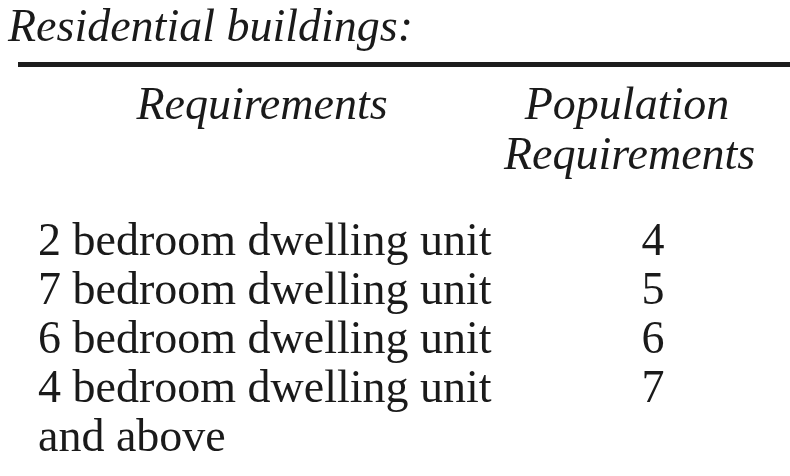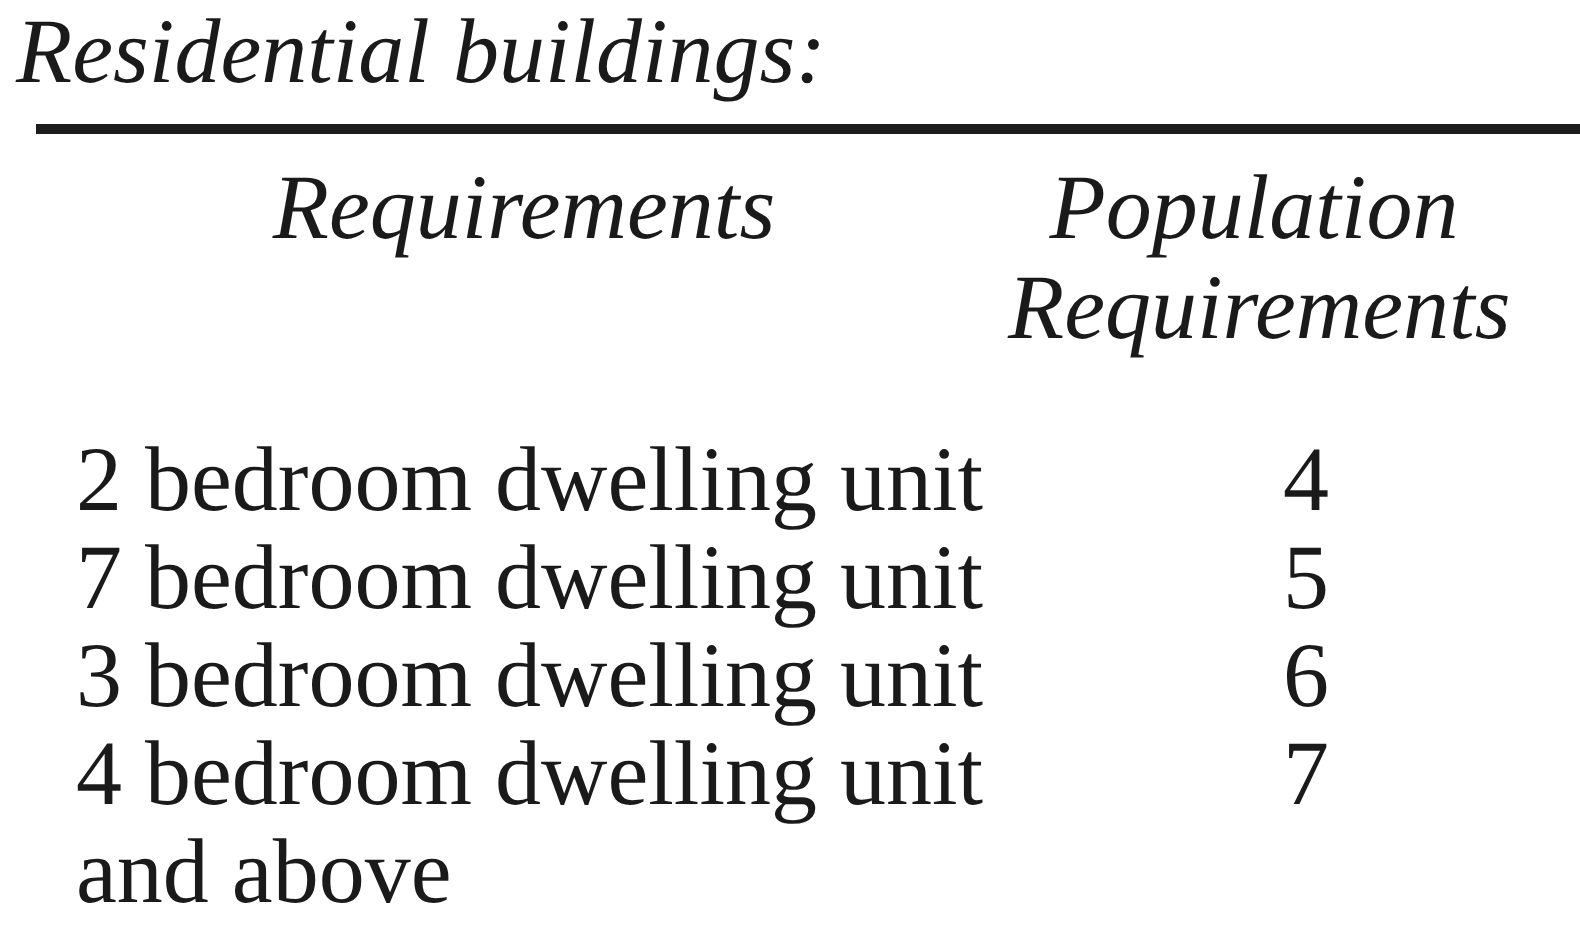--- a/index.html
+++ b/index.html
@@ -88,21 +88,21 @@
   </div>
 
   <div class="rows">
 
     <div class="cell acc">2 bedroom dwelling unit</div>
     <div class="cell num">4</div>
 
     <div class="cell acc">7 bedroom dwelling unit</div>
     <div class="cell num">5</div>
 
-    <div class="cell acc">3 bedroom dwelling unit</div>
+    <div class="cell acc">6 bedroom dwelling unit</div>
     <div class="cell num">6</div>
 
     <div class="cell acc">
       <div>4 bedroom dwelling unit</div>
       <div>and above</div>
     </div>
     <div class="cell num">7</div>
 
   </div>
 

